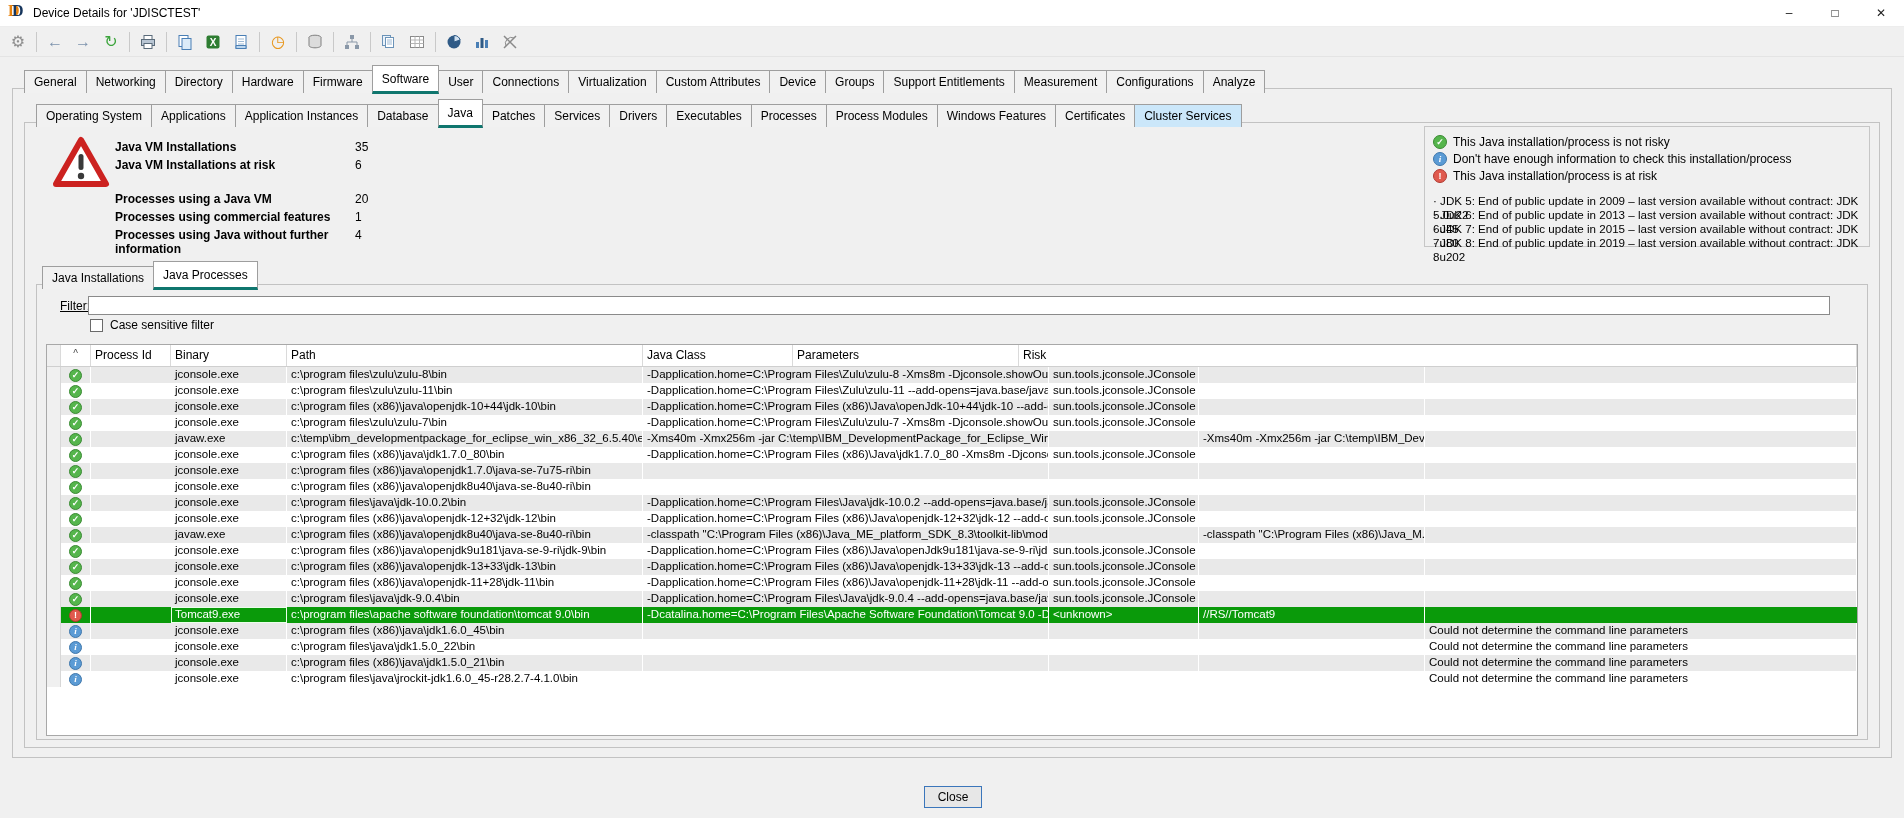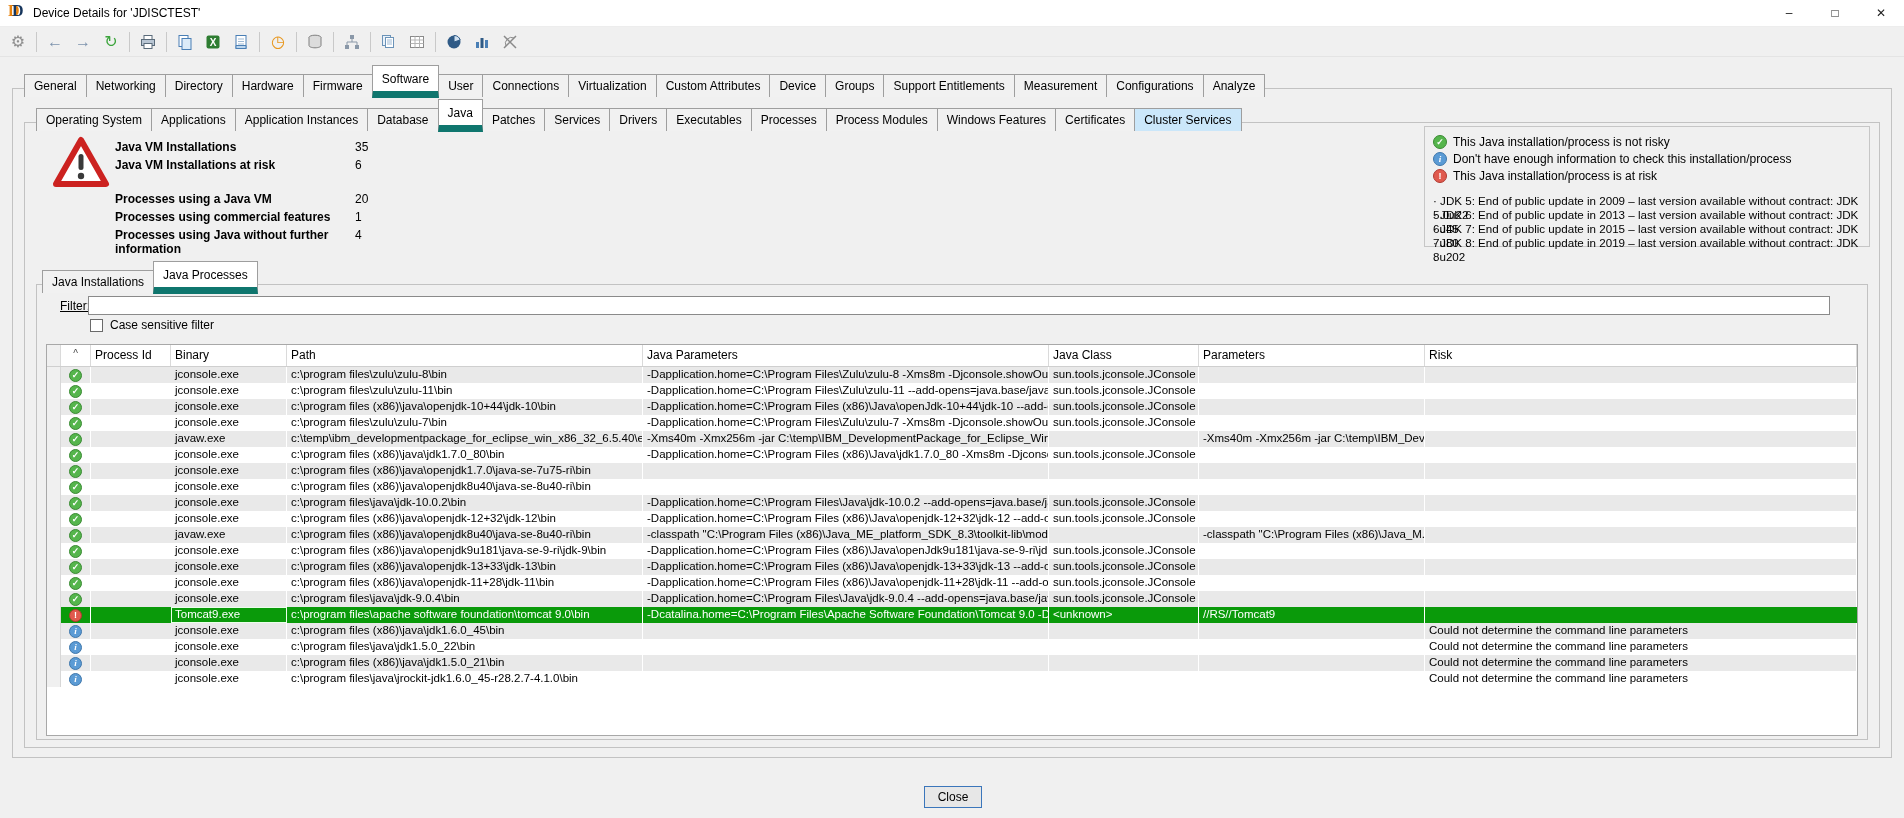--- a/index.html
+++ b/index.html
@@ -24,21 +24,21 @@
   .tbi { width:26px; height:24px; display:flex; align-items:center; justify-content:center;
     font-size:16px; margin:0 1px; }
   .tbi svg { display:block; }
   .tbsep { width:1px; height:20px; background:#c9c9c9; margin:0 4px; }
   
   .tabrow { position:absolute; display:flex; align-items:flex-end; z-index:5; }
   .tab { padding:4px 9px 4px; border:1px solid #9e9e9e; border-bottom:none; background:#f1f1f1;
     margin-left:-1px; white-space:nowrap; position:relative; }
   .tab:first-child { margin-left:0; }
   .tab.sel { background:#fff; padding-top:6px; padding-bottom:5px; margin-bottom:-1px; z-index:6;
-    border-bottom:7px solid #0f766e; }
+    border-bottom:3px solid #0f766e; }
   .tab.hl { background:#cbe7fa; }
   .panel { position:absolute; border:1px solid #c2c2c2; background:#f0f0f0; }
   #panel1 { left:12px; top:88px; width:1880px; height:670px; }
   #panel2 { left:24px; top:122px; width:1856px; height:626px; }
   #panel3 { left:36px; top:284px; width:1832px; height:456px; }
   #tabs-main { left:24px; top:65px; }
   #tabs-software { left:36px; top:99px; }
   #tabs-sub { left:42px; top:261px; }
   
   .warn-icon { position:absolute; left:52px; top:136px; }
@@ -292,21 +292,20 @@
 <span id="case-checkbox"></span>
 <span id="case-label">Case sensitive filter</span>
 
 <div class="tablewrap">
   <div class="thead" id="thead">
       <div class="hcell" style="width: 14px; background: rgb(240, 240, 240);"></div>
       <div class="hcell center" style="width: 30px;">^</div>
       <div class="hcell" style="width: 80px;">Process Id</div>
       <div class="hcell" style="width: 116px;">Binary</div>
       <div class="hcell" style="width: 356px;">Path</div>
-      <div class="hcell" style="width: 406px;">Java Parameters</div>
       <div class="hcell" style="width: 150px;">Java Class</div>
       <div class="hcell" style="width: 226px;">Parameters</div>
       <div class="hcell" style="flex: 1 1 0%;">Risk</div>
     </div>
   <div class="rows" id="tbody">
       <div class="trow odd">
         <div class="cell corner" style="width: 14px;"></div>
         <div class="cell iconcell" style="width: 30px;">
           <span class="sic ok">✓</span>
         </div>

